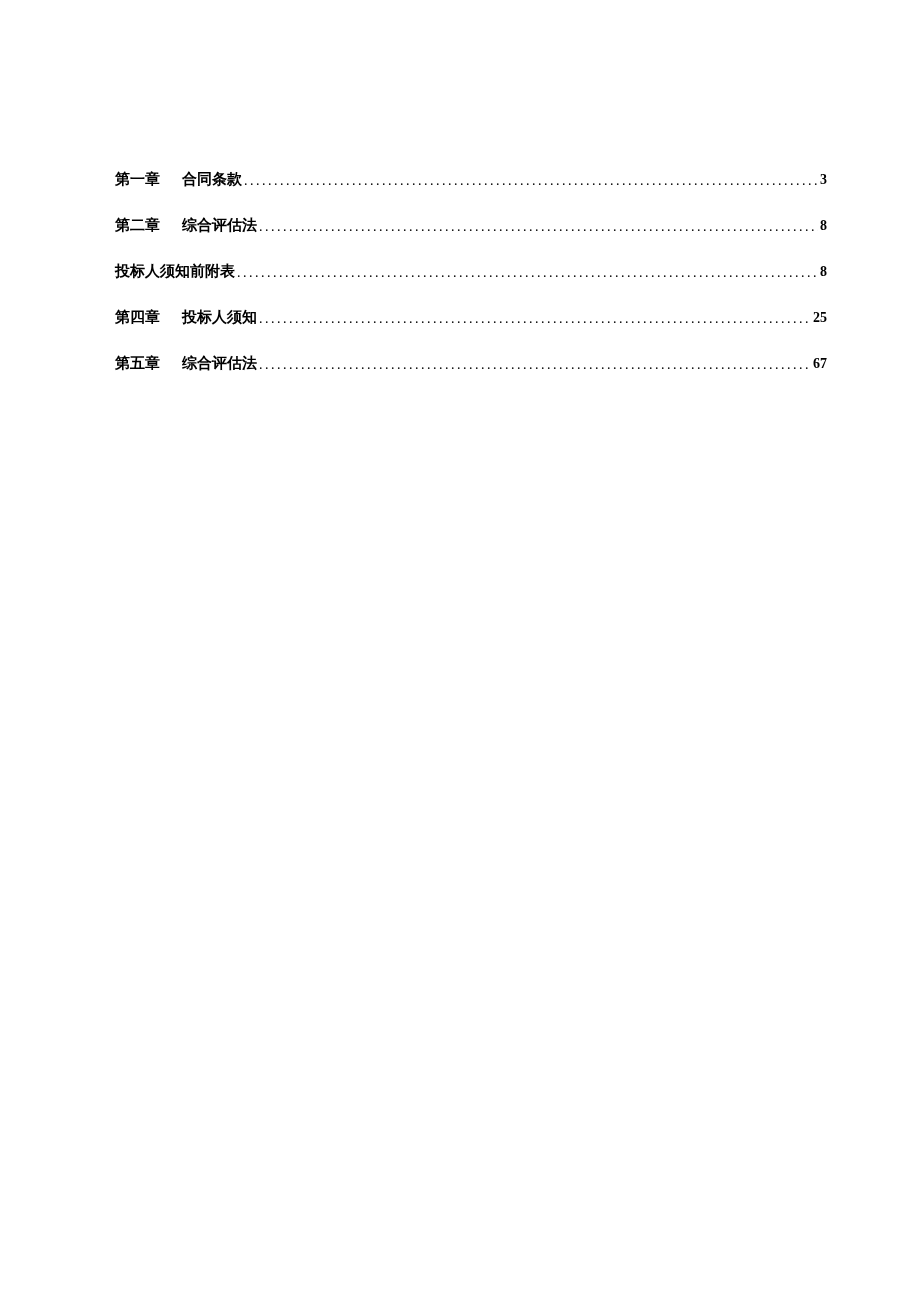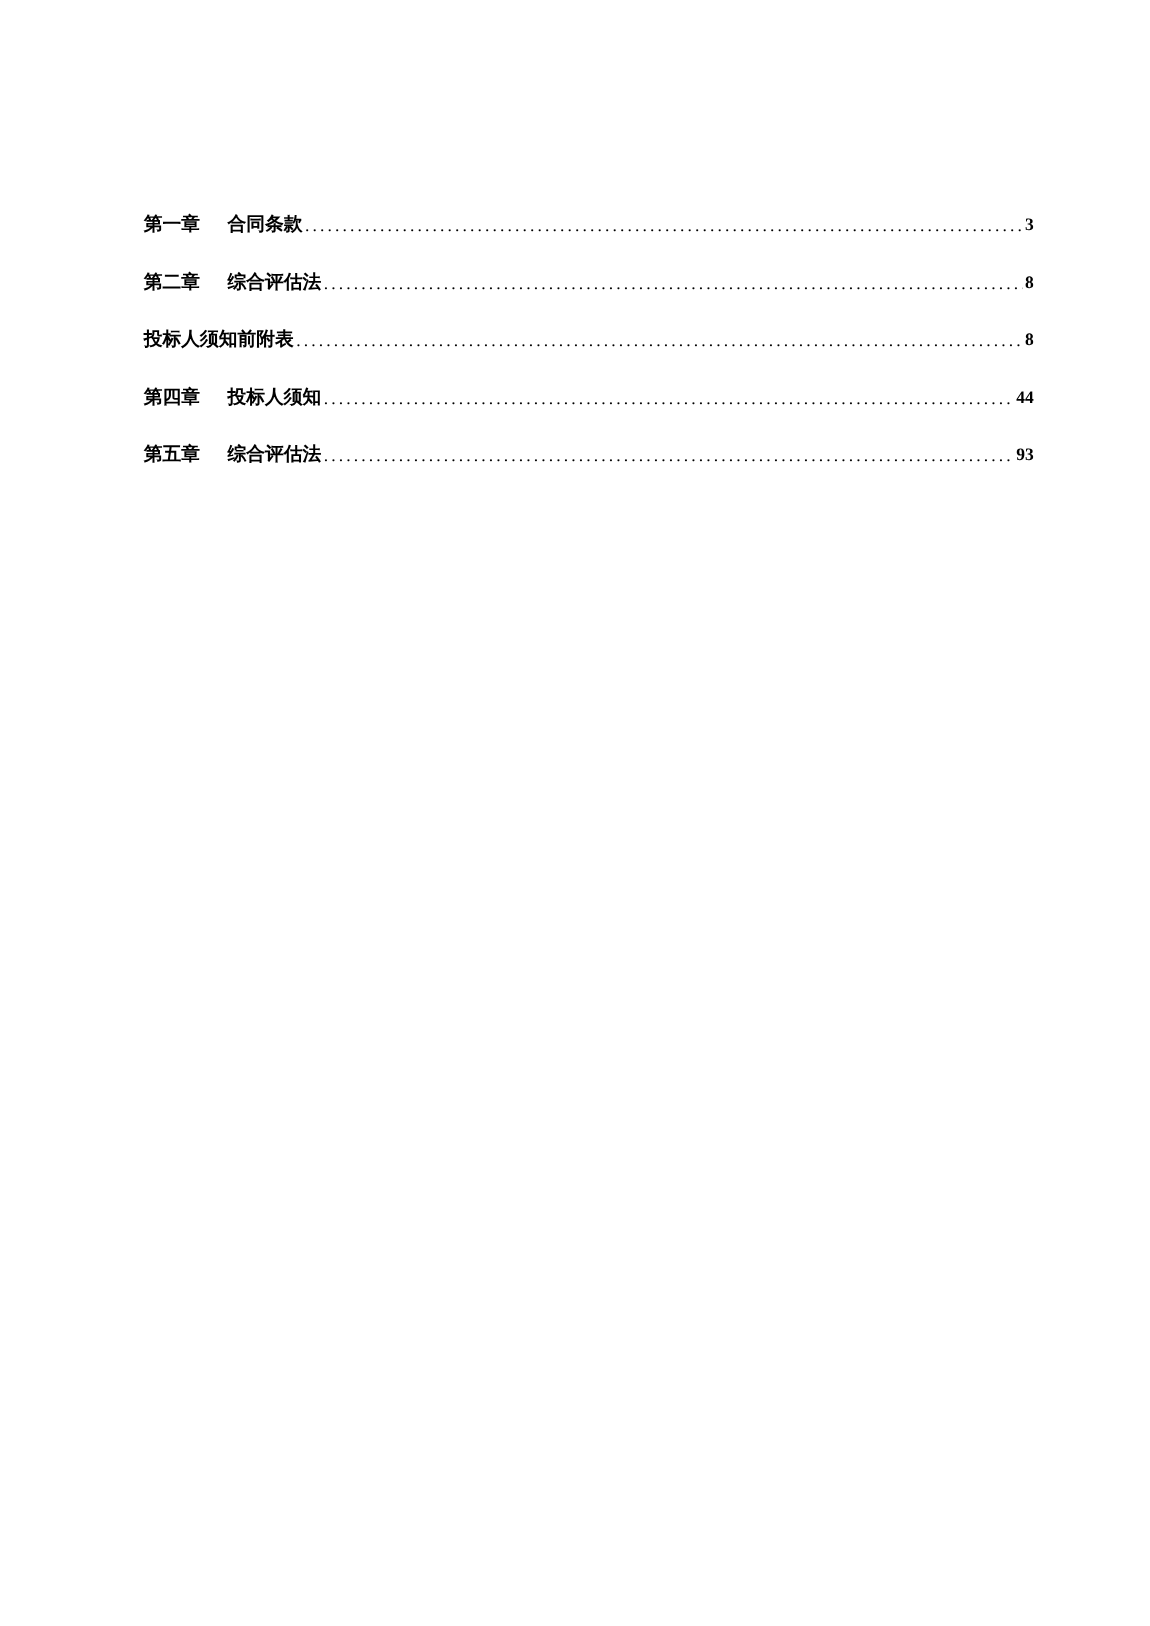--- a/index.html
+++ b/index.html
@@ -82,25 +82,25 @@
       <span class="toc-leader"></span>
       <span class="toc-page">8</span>
     </div>
 
 
     <div class="toc-entry">
       <span class="toc-chapter">第四章</span>
       <span class="toc-gap"></span>
       <span class="toc-title">投标人须知</span>
       <span class="toc-leader"></span>
-      <span class="toc-page">44</span>
+      <span class="toc-page">25</span>
     </div>
 
     <div class="toc-entry">
       <span class="toc-chapter">第五章</span>
       <span class="toc-gap"></span>
       <span class="toc-title">综合评估法</span>
       <span class="toc-leader"></span>
-      <span class="toc-page">93</span>
+      <span class="toc-page">67</span>
     </div>
 
   </div>
 </div>
 
 </body></html>

